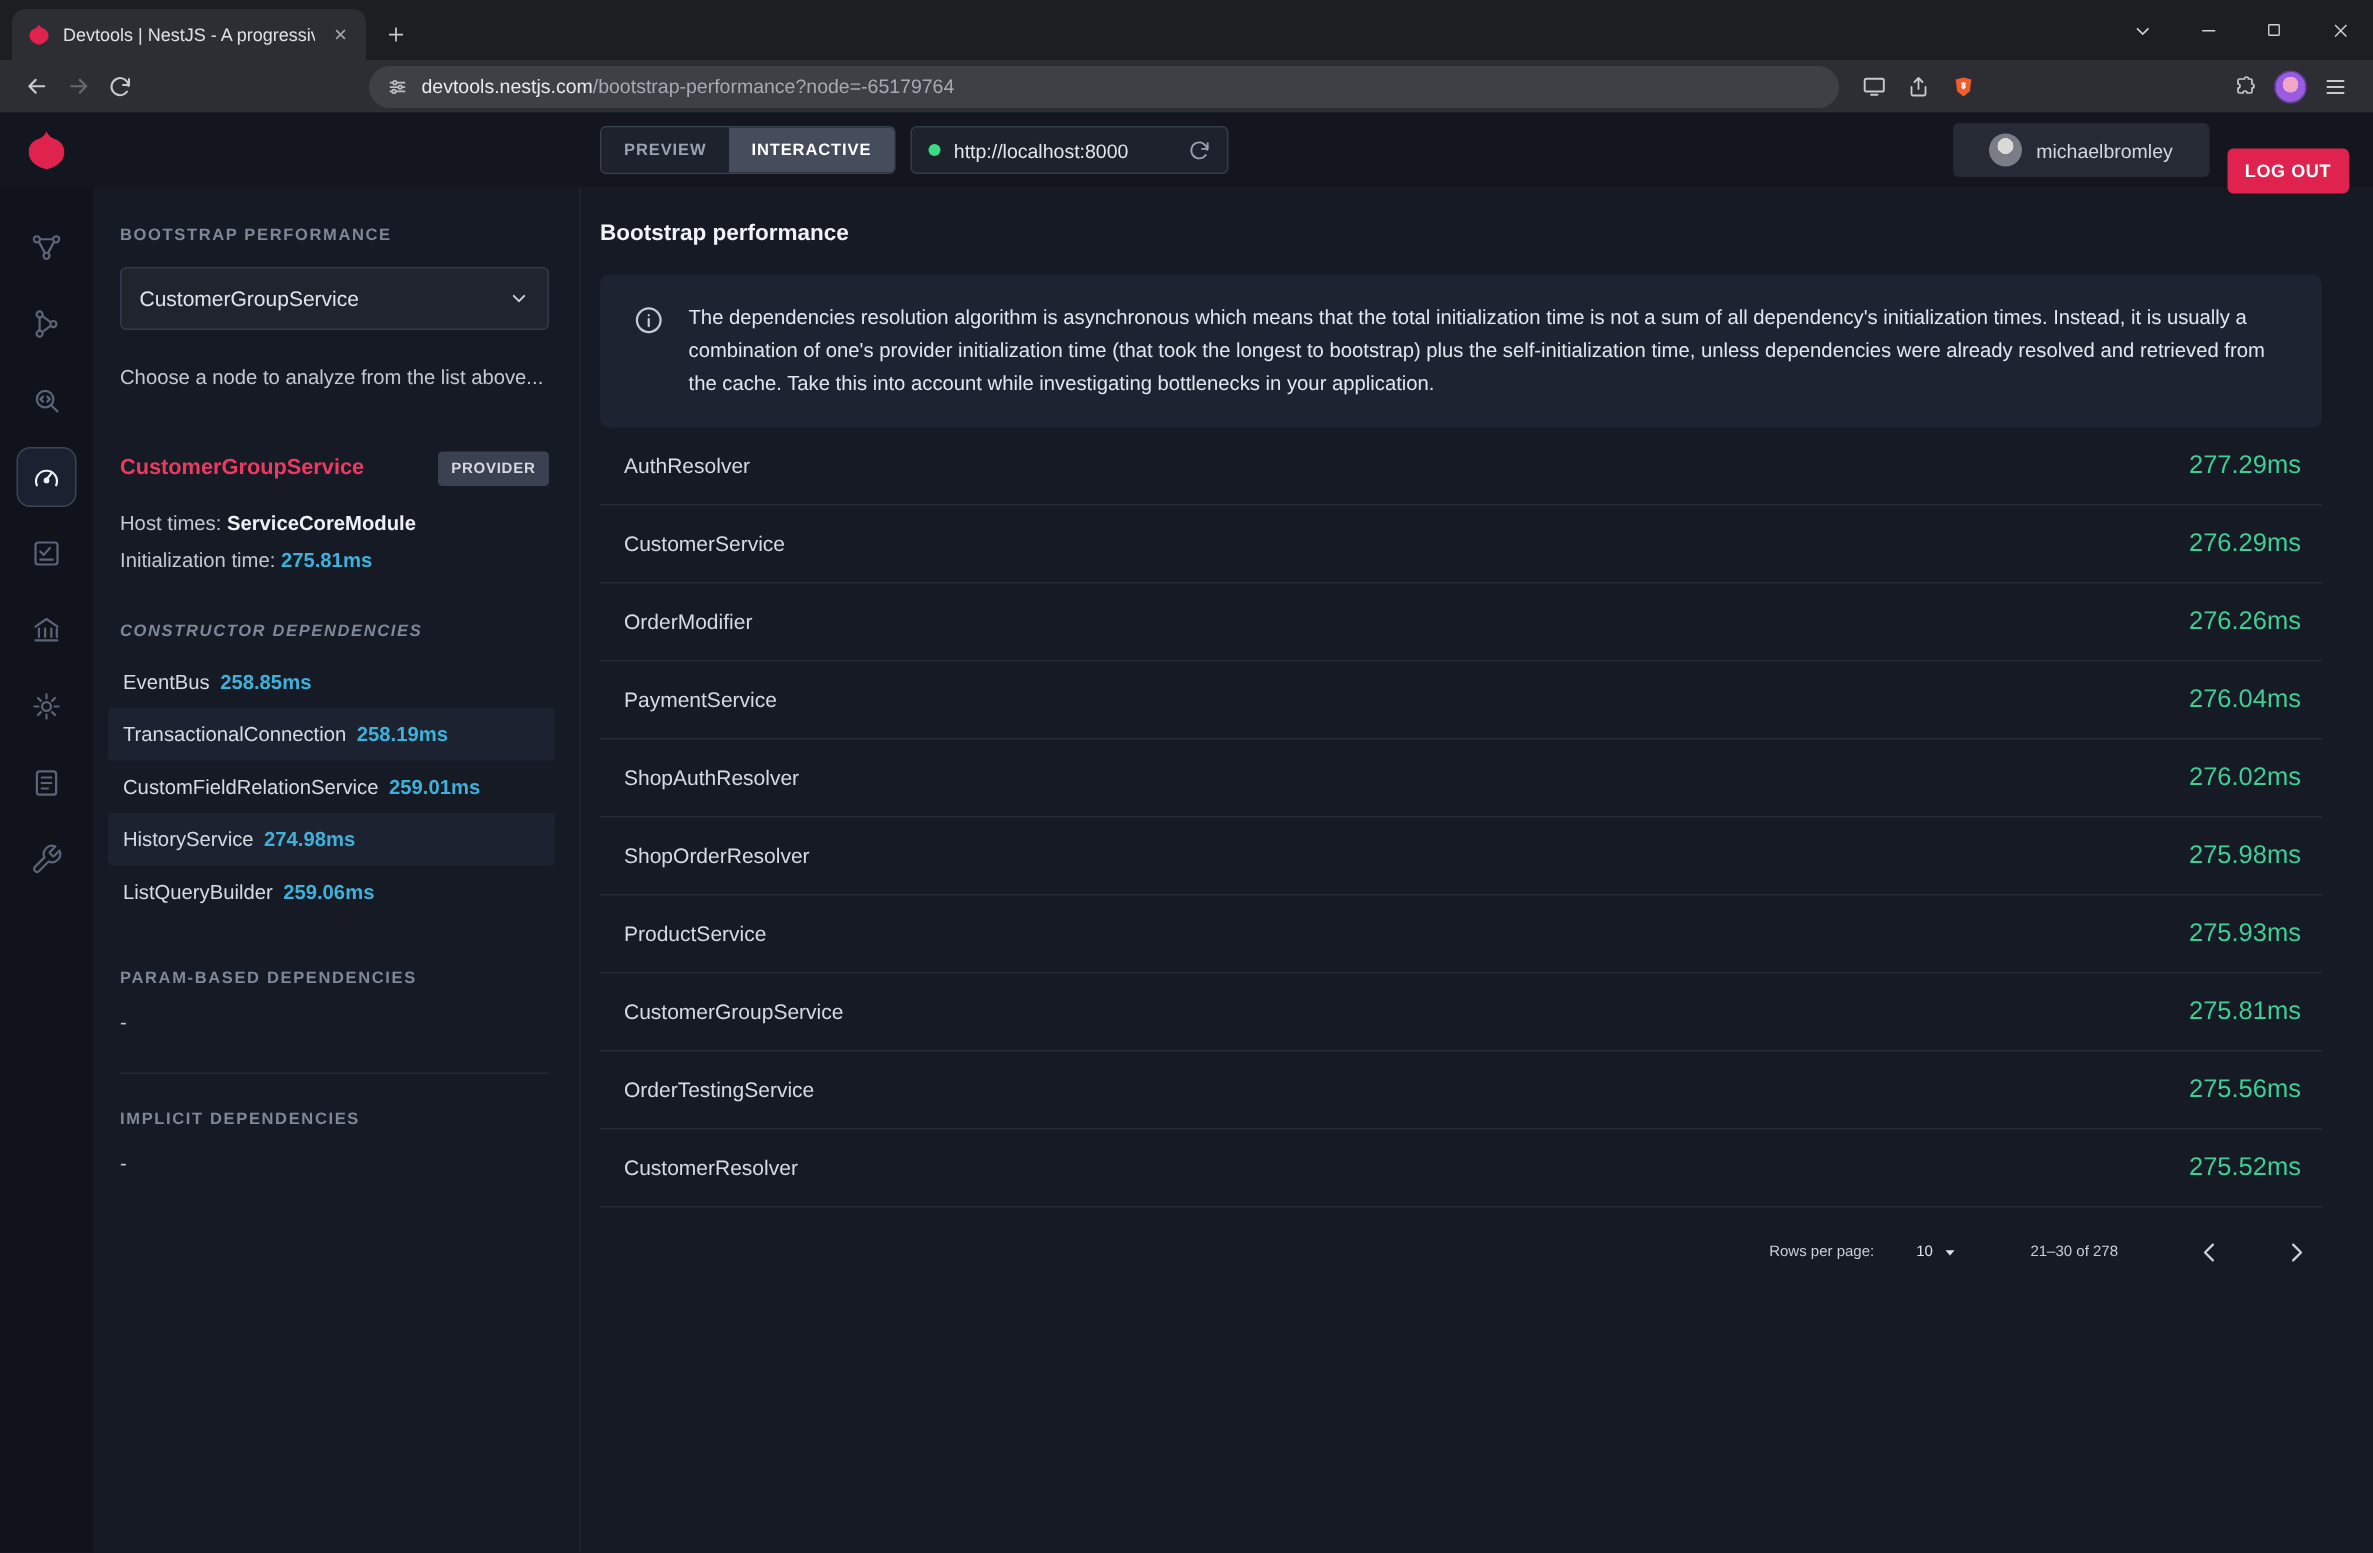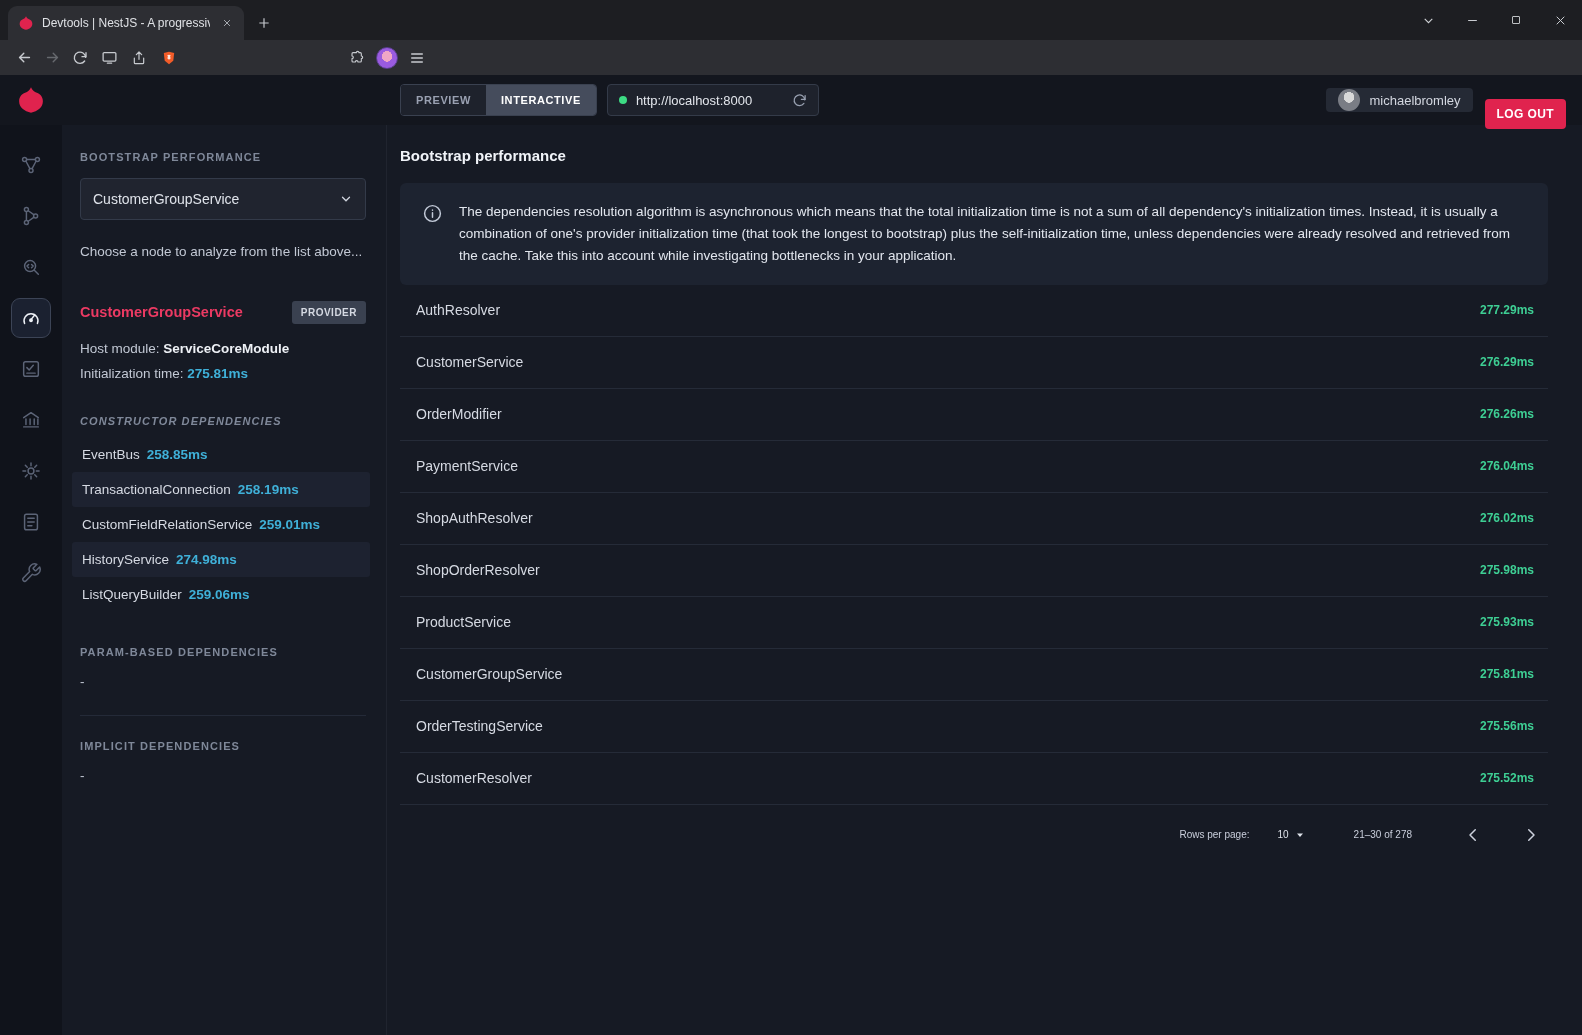--- a/index.html
+++ b/index.html
@@ -36,21 +36,21 @@
   .header-controls { margin-left:338px; display:flex; align-items:center; gap:10px; }
   .segmented { display:flex; border-radius:4px; overflow:hidden; border:1px solid #3a4150; }
   .seg-btn { height:30px; padding:0 15px; display:flex; align-items:center; font-size:11px; font-weight:700;
     letter-spacing:.6px; color:#9aa1b2; background:#1e222c; }
   .seg-btn.active { background:#454c5c; color:#ffffff; }
   .target-box { height:32px; width:212px; background:#1e222c; border:1px solid #343b49; border-radius:4px;
     display:flex; align-items:center; gap:9px; padding:0 11px; }
   .status-dot { width:8px; height:8px; border-radius:50%; background:var(--status-green,#3ddc84); flex:none; }
   .target-url { flex:1; font-size:13px; color:#e3e6ec; white-space:nowrap; overflow:hidden; }
   .header-right { margin-left:auto; display:flex; align-items:center; gap:12px; padding-right:16px; }
-  .user-chip { display:flex; align-items:center; gap:9px; height:24px; padding:0 12px; background:#252a35; border-radius:4px; }
+  .user-chip { display:flex; align-items:center; gap:9px; height:36px; padding:0 24px; background:#252a35; border-radius:4px; }
   .chip-avatar { width:22px; height:22px; border-radius:50%;
     background:radial-gradient(circle at 50% 38%, #d9d9d9 0 30%, #7a7d85 31% 100%); }
   .username { font-size:13px; color:#d3d7e0; }
   .logout-btn { height:30px; padding:0 12px; display:flex; align-items:center; border-radius:4px;
     background:var(--accent,#e0234e); color:#fff; font-size:12px; font-weight:700; letter-spacing:.4px;margin-top:28px; }
 
   .app-body { display:flex; height:910px; flex:none; }
 
   
   .rail { width:62px; background:#10131b; display:flex; flex-direction:column; align-items:center;
@@ -85,21 +85,21 @@
   
   .main { flex:1; padding:22px 34px 0 13px; min-width:0; }
   .main-title { font-size:15px; font-weight:700; color:#f0f3f8; }
   .info-box { margin-top:19px; background:#1d2330; border-radius:6px; padding:18px 22px; display:flex; gap:16px; }
   .info-icon { flex:none; color:#c3cad8; padding-top:2px; }
   .info-text { font-size:13.5px; line-height:1.62; color:#e2e6ee; }
   .t-head { display:flex; justify-content:space-between; align-items:center; padding:20px 14px 15px 16px;
     font-size:13.5px; font-weight:700; color:#eef1f6; border-bottom:1px solid #252b38; }
   .t-row { display:flex; justify-content:space-between; align-items:center; height:52px; padding:0 14px 0 16px;
     font-size:14px; color:#d6dae3; border-bottom:1px solid #252b38; }
-  .t-time { color:var(--time-green,#3ecf94); font-weight:700; font-size:12px; }
+  .t-time { color:var(--time-green,#3ecf94); font-weight:400; font-size:17px; }
   .pagination { display:flex; justify-content:flex-end; align-items:center; gap:48px; padding:17px 4px; color:#c9cedb; font-size:10px; }
   .rpp { display:flex; align-items:center; gap:28px; }
   .rpp-select { display:flex; gap:5px; color:#dfe3ea; }
   .page-btn { width:26px; height:26px; display:flex; align-items:center; justify-content:center; color:#cdd2dd; }
   .page-btn.prev { margin-right:4px; }
 
   svg { display:block; }
 </style>
 </head>
 <body>
@@ -158,20 +158,31 @@
     <div class="nav-btn disabled">
       <svg width="17" height="17" viewBox="0 0 24 24" stroke="currentColor" stroke-width="2" fill="none" stroke-linecap="round" stroke-linejoin="round">
           <path d="M5 12h14M13 6l6 6-6 6"></path>
         </svg>
     </div>
     <div class="nav-btn">
       <svg width="16" height="16" viewBox="0 0 24 24" stroke="currentColor" stroke-width="2" fill="none" stroke-linecap="round" stroke-linejoin="round">
           <path d="M20.5 11A8.5 8.5 0 1 0 19 16.5"></path>
           <path d="M21 4v6h-6"></path>
         </svg>
+    </div>
+    <div class="url-pill">
+      <span>
+        <svg width="14" height="14" viewBox="0 0 24 24" stroke="#b9bdc4" stroke-width="2" fill="none" stroke-linecap="round">
+            <path d="M4 7h16M4 12h16M4 17h16"></path>
+            <circle cx="9" cy="7" r="2" fill="#3f4046"></circle>
+            <circle cx="15" cy="12" r="2" fill="#3f4046"></circle>
+            <circle cx="8" cy="17" r="2" fill="#3f4046"></circle>
+          </svg>
+      </span>
+      <span class="url-text"><span class="url-domain">devtools.nestjs.com</span><span class="url-path">/bootstrap-performance?node=-65179764</span></span>
     </div>
     <div class="tb-icon">
       <svg width="17" height="17" viewBox="0 0 24 24" stroke="currentColor" stroke-width="1.8" fill="none" stroke-linecap="round">
           <rect x="3" y="5" width="18" height="12" rx="1.5"></rect>
           <path d="M9 20h6"></path>
         </svg>
     </div>
     <div class="tb-icon">
       <svg width="16" height="16" viewBox="0 0 24 24" stroke="currentColor" stroke-width="1.8" fill="none" stroke-linecap="round" stroke-linejoin="round">
           <path d="M12 3v11M8 7l4-4 4 4"></path>
@@ -307,21 +318,21 @@
           </svg>
       </div>
 
       <div class="hint">Choose a node to analyze from the list above...</div>
 
       <div class="node-head">
         <span class="node-name">CustomerGroupService</span>
         <span class="badge">PROVIDER</span>
       </div>
 
-      <div class="kv"><span>Host module: </span><span class="strong">ServiceCoreModule</span></div>
+      <div class="kv"><span>Host times: </span><span class="strong">ServiceCoreModule</span></div>
       <div class="kv"><span>Initialization time: </span><span class="time">275.81ms</span></div>
 
       <div class="section-title deps-title">CONSTRUCTOR DEPENDENCIES</div>
 
       <div class="dep-list">
 
           <div class="dep-row">
             <span class="dep-name">EventBus</span>
             <span class="dep-time">258.85ms</span>
           </div>

